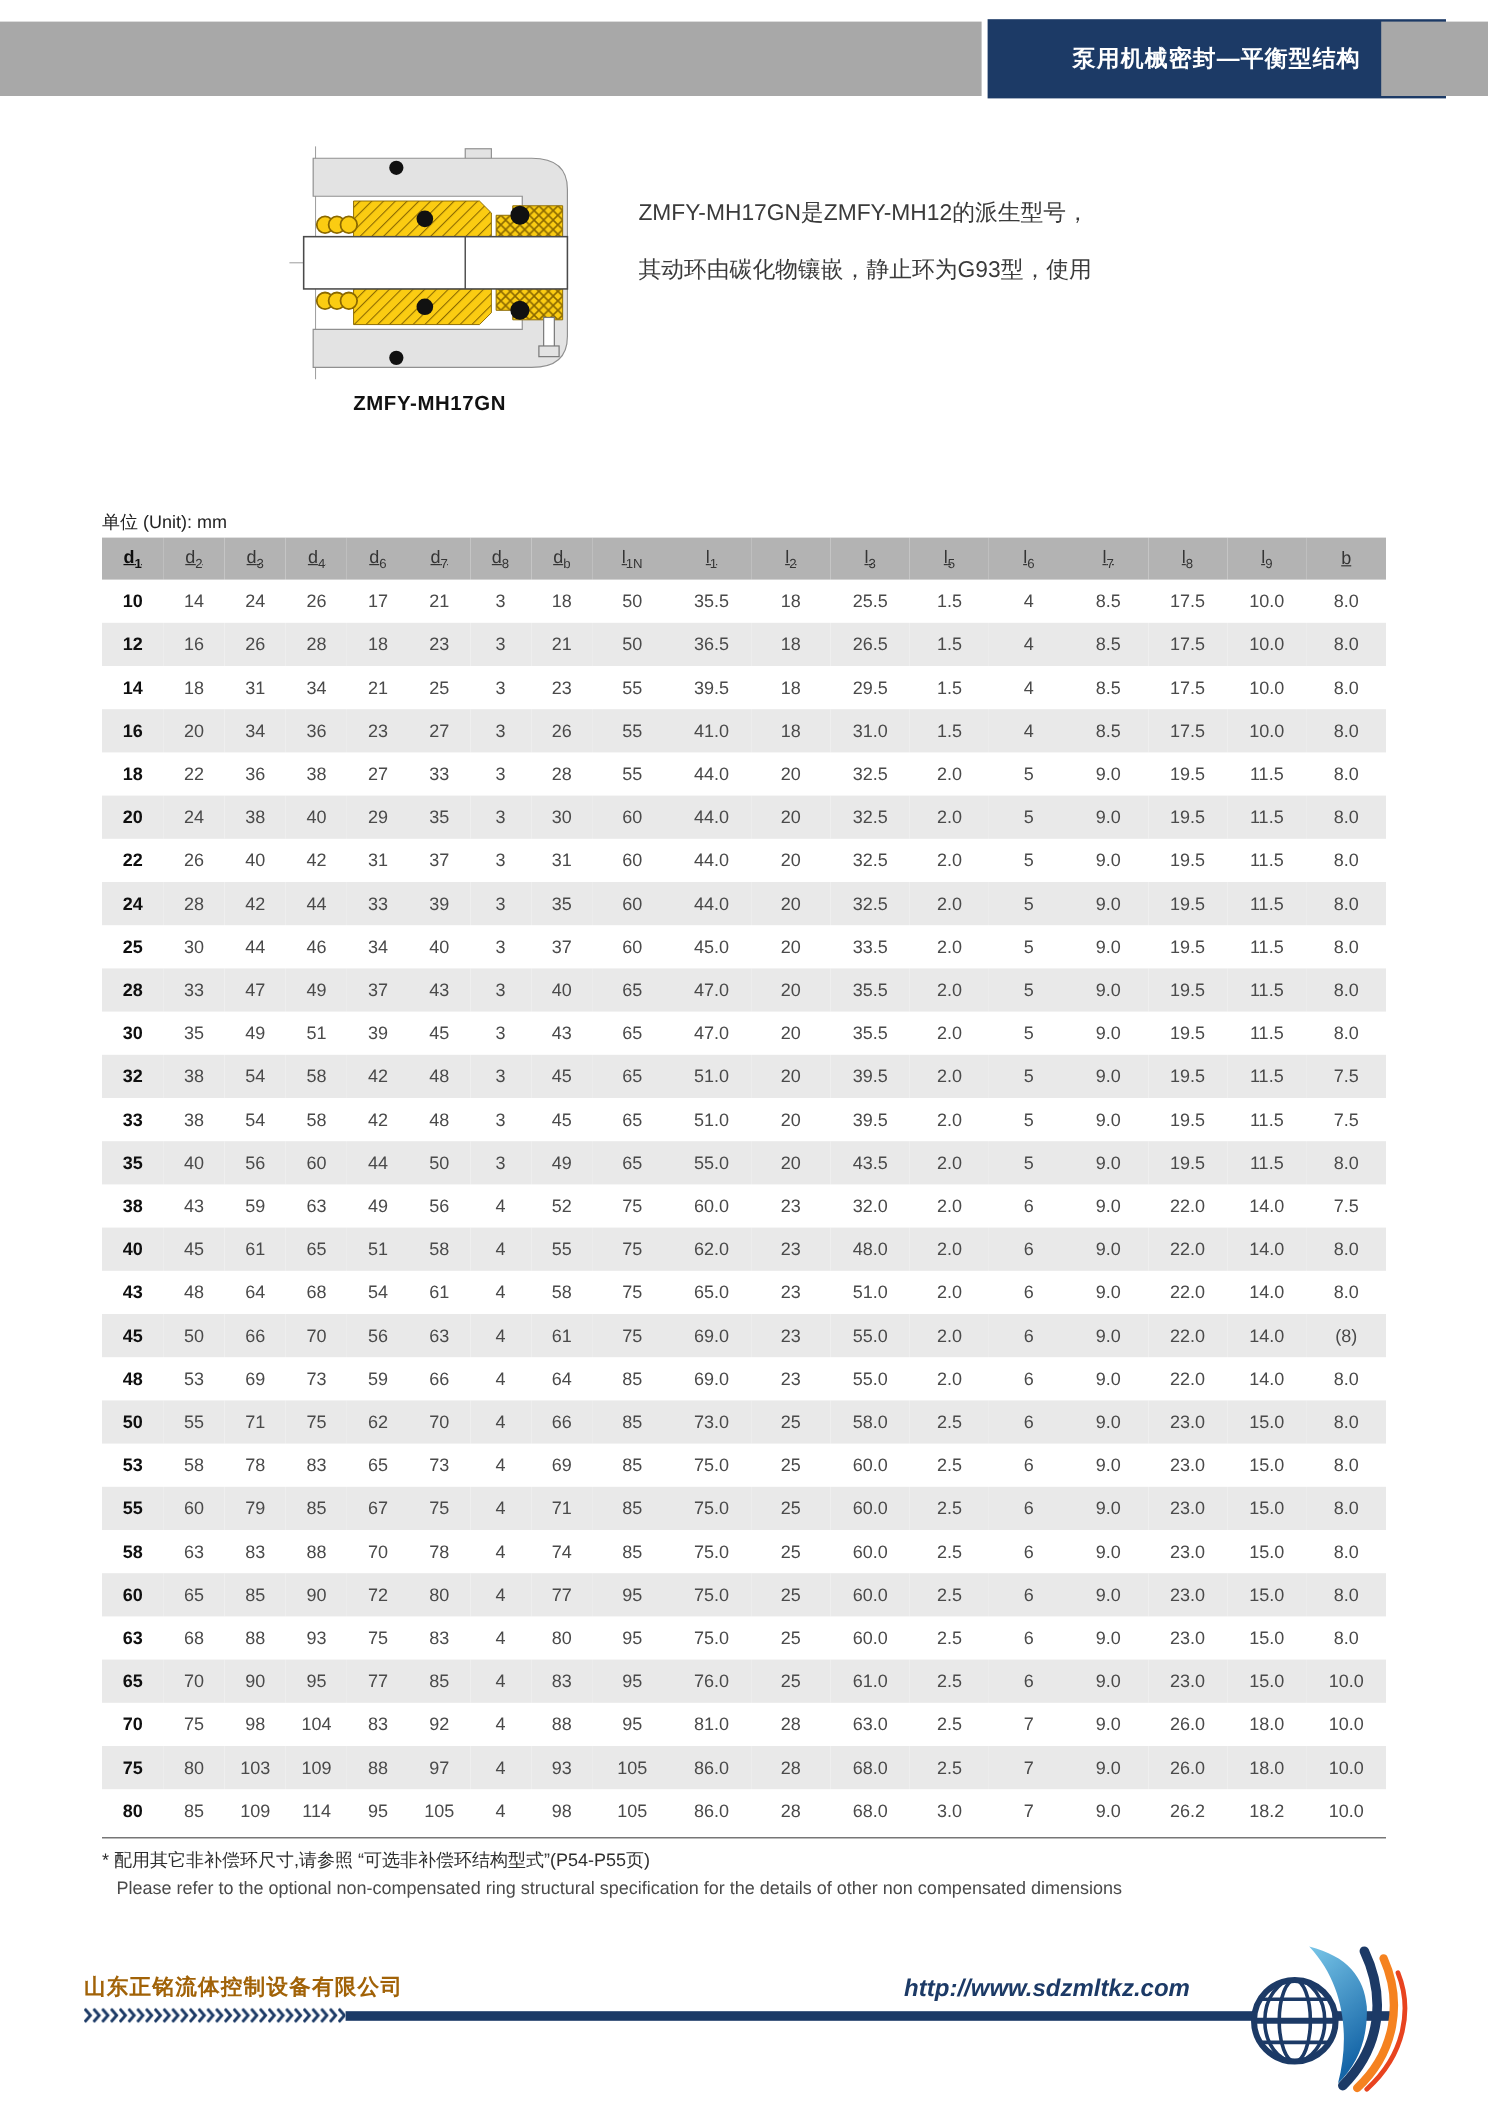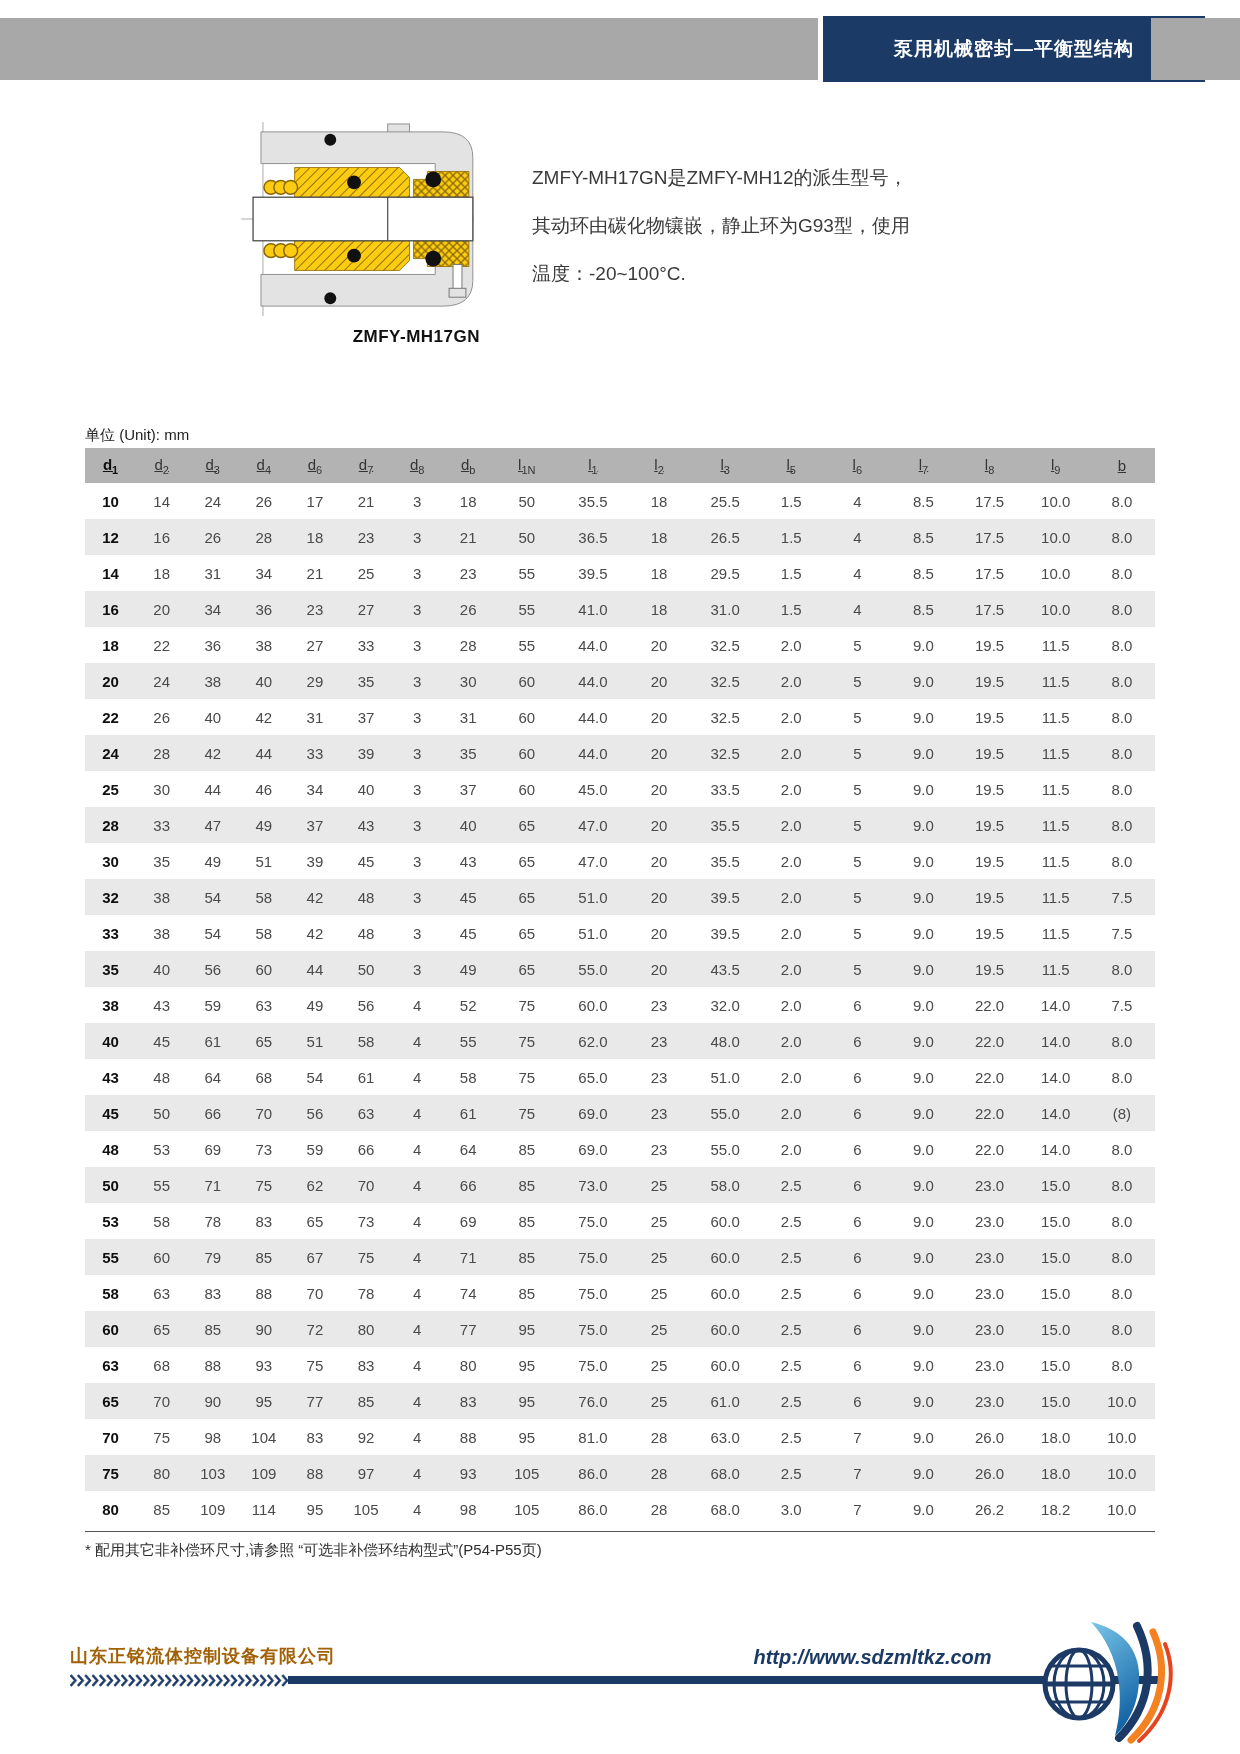--- a/index.html
+++ b/index.html
@@ -9,21 +9,21 @@
   
   .topbar-gray-left{position:absolute;top:18px;left:0;width:818px;height:62px;background:#a8a8a8;}
   .topbar-gray-right{position:absolute;top:18px;left:1151px;width:89px;height:62px;background:#a8a8a8;}
   .topbar-title{position:absolute;top:16px;left:823px;width:382px;height:66px;background:#1c3a66;
     color:#fff;font-weight:bold;font-size:19px;letter-spacing:1px;
     display:flex;align-items:center;justify-content:center;}
 
   
   .seal-figure{position:absolute;left:236px;top:120px;width:244px;}
   .seal-figure svg{display:block;width:240px;height:198px;margin:0 auto;}
-  .seal-caption{text-align:right;font-weight:bold;font-size:17px;color:#111;margin-top:9px;letter-spacing:.5px;}
+  .seal-caption{text-align:center;font-weight:bold;font-size:17px;color:#111;margin-top:9px;letter-spacing:.5px;}
   .desc{position:absolute;left:520px;top:148px;width:420px;font-size:19px;line-height:36px;color:#3a3a3a;}
   .desc p{margin:12px;}
 
   
   .unit-label{position:absolute;left:85px;top:426px;font-size:15px;color:#222;}
   table.dims{position:absolute;left:85px;top:448px;width:1070px;border-collapse:collapse;
     table-layout:fixed;font-size:15px;}
   table.dims thead th{background:#b3b3b3;height:33px;font-weight:normal;color:#353535;text-align:center;text-decoration:underline;}
   table.dims tbody td{height:36px;text-align:center;color:#4a4a4a;padding:0;}
   table.dims tbody tr:nth-child(even){background:#e9e9e9;}
@@ -95,21 +95,20 @@
     <circle cx="116" cy="137" r="7" fill="#111"></circle>
     <circle cx="196" cy="140" r="8" fill="#111"></circle>
     <circle cx="92" cy="180" r="6" fill="#111"></circle>
   </svg>
   <figcaption class="seal-caption">ZMFY-MH17GN</figcaption>
 </figure>
 
 <div class="desc">
   <p>ZMFY-MH17GN是ZMFY-MH12的派生型号，</p>
   <p>其动环由碳化物镶嵌，静止环为G93型，使用</p>
-  <p>温度：-20~100°C.</p>
 </div>
 
 <div class="unit-label">单位 (Unit): mm</div>
 <table class="dims">
   <colgroup>
     <col span="8" style="width:51px">
     <col span="10" style="width:66px">
   </colgroup>
   <thead>
     <tr id="thead-row">
@@ -713,20 +712,21 @@
         <td>26.2</td>
         <td>18.2</td>
         <td>10.0</td>
       </tr>
     </tbody>
 </table>
 <div class="table-rule"></div>
 
 <div class="footnote">
   <p class="cn">* 配用其它非补偿环尺寸,请参照 “可选非补偿环结构型式”(P54-P55页)</p>
+  <p class="en">Please refer to the optional non-compensated ring structural specification for the details of other non compensated dimensions</p>
 </div>
 
 <div class="company">山东正铭流体控制设备有限公司</div>
 <div class="chevrons">
   <svg width="218" height="13">
     <defs>
       <pattern id="chev" patternUnits="userSpaceOnUse" width="7.3" height="13">
         <path d="M0.6,1 L5.4,6.5 L0.6,12" fill="none" stroke="#1c3a66" stroke-width="2.4"></path>
       </pattern>
     </defs>

